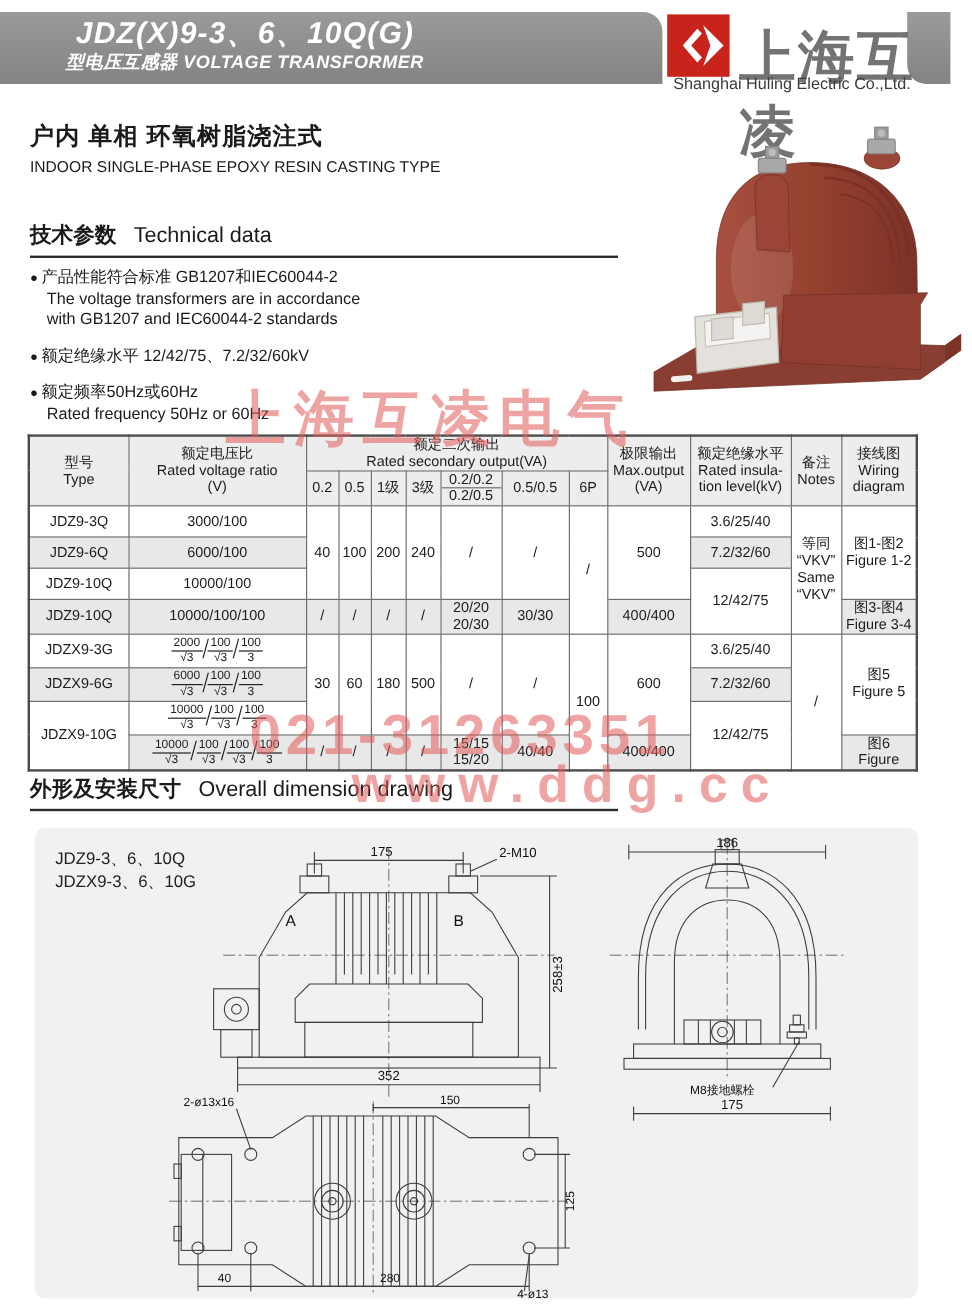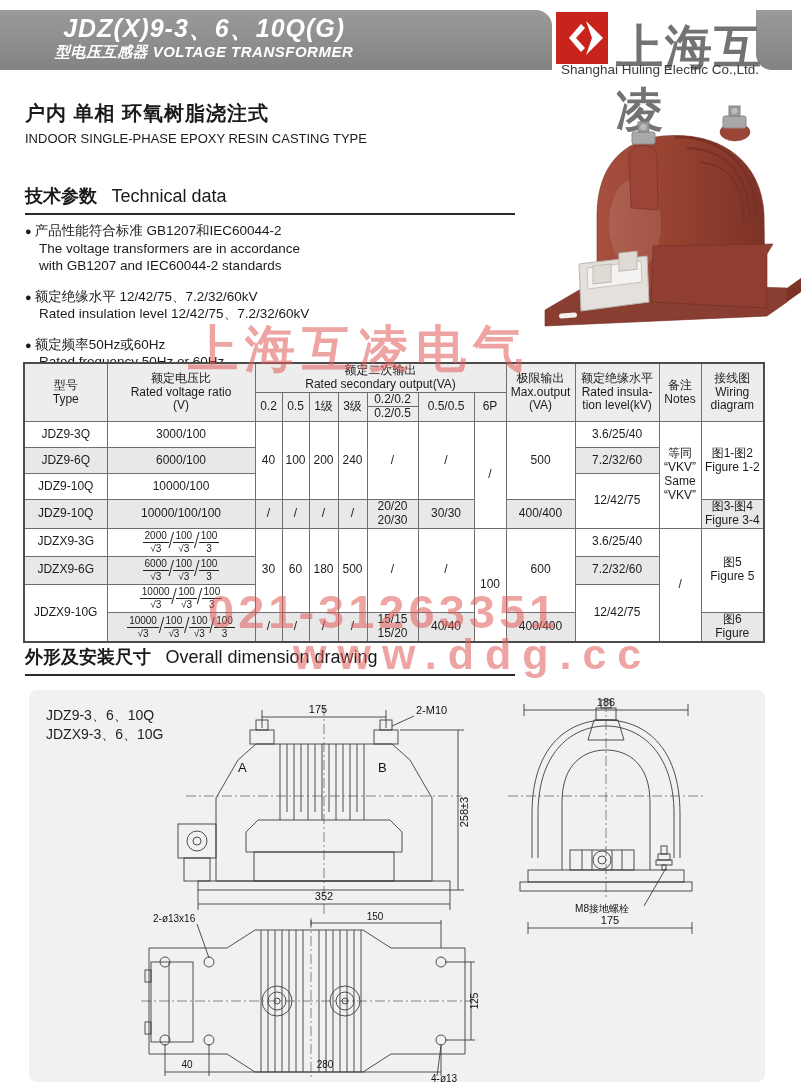--- a/index.html
+++ b/index.html
@@ -129,21 +129,20 @@
     <span class="en">Technical data</span>
   </div>
   <div class="bullets">
     <div class="bullet">
       <span class="dot">●</span><span class="cn">产品性能符合标准 GB1207和IEC60044-2</span>
       <div class="en">The voltage transformers are in accordance</div>
       <div class="en">with GB1207 and IEC60044-2 standards</div>
     </div>
     <div class="bullet">
       <span class="dot">●</span><span class="cn">额定绝缘水平 12/42/75、7.2/32/60kV</span>
-      <div class="en">Rated insulation level 12/42/75、7.2/32/60kV</div>
     </div>
     <div class="bullet">
       <span class="dot">●</span><span class="cn">额定频率50Hz或60Hz</span>
       <div class="en">Rated frequency 50Hz or 60Hz</div>
     </div>
   </div>
 
   <div class="wm wm1">上海互凌电气</div>
   <div class="wm wm2">021-31263351</div>
   <div class="wm wm3">www.ddg.cc</div>

